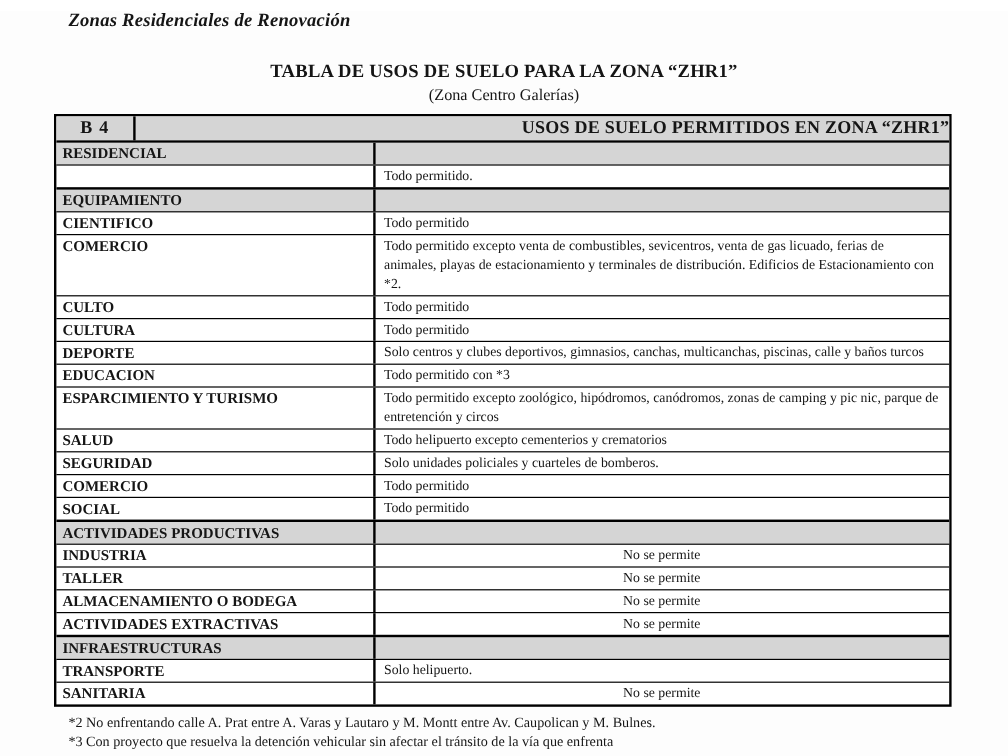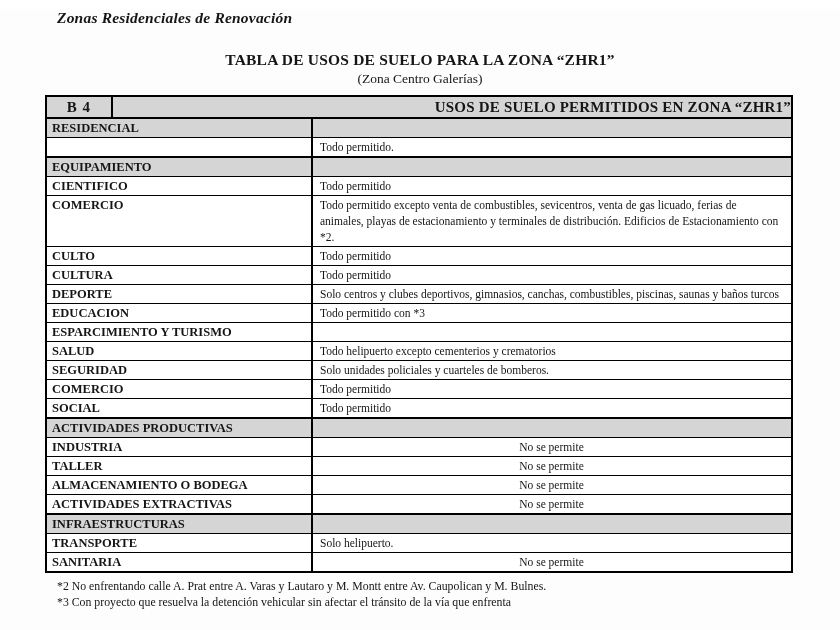--- a/index.html
+++ b/index.html
@@ -130,28 +130,29 @@
         <div class="trow">
           <div class="cell-cat">CULTO</div>
           <div class="cell-det">Todo permitido</div>
         </div>
         <div class="trow">
           <div class="cell-cat">CULTURA</div>
           <div class="cell-det">Todo permitido</div>
         </div>
         <div class="trow">
           <div class="cell-cat">DEPORTE</div>
-          <div class="cell-det">Solo centros y clubes deportivos, gimnasios, canchas, combustibles, piscinas, saunas y baños turcos</div>
+          <div class="cell-det">Solo centros y clubes deportivos, gimnasios, canchas, multicanchas, piscinas, calle y baños turcos</div>
         </div>
         <div class="trow">
           <div class="cell-cat">EDUCACION</div>
           <div class="cell-det">Todo permitido con *3</div>
         </div>
         <div class="trow">
           <div class="cell-cat">ESPARCIMIENTO Y TURISMO</div>
+          <div class="cell-det">Todo permitido excepto zoológico, hipódromos, canódromos, zonas de camping y pic nic, parque de entretención y circos</div>
         </div>
         <div class="trow">
           <div class="cell-cat">SALUD</div>
           <div class="cell-det">Todo helipuerto excepto cementerios y crematorios</div>
         </div>
         <div class="trow">
           <div class="cell-cat">SEGURIDAD</div>
           <div class="cell-det">Solo unidades policiales y cuarteles de bomberos.</div>
         </div>
         <div class="trow">

